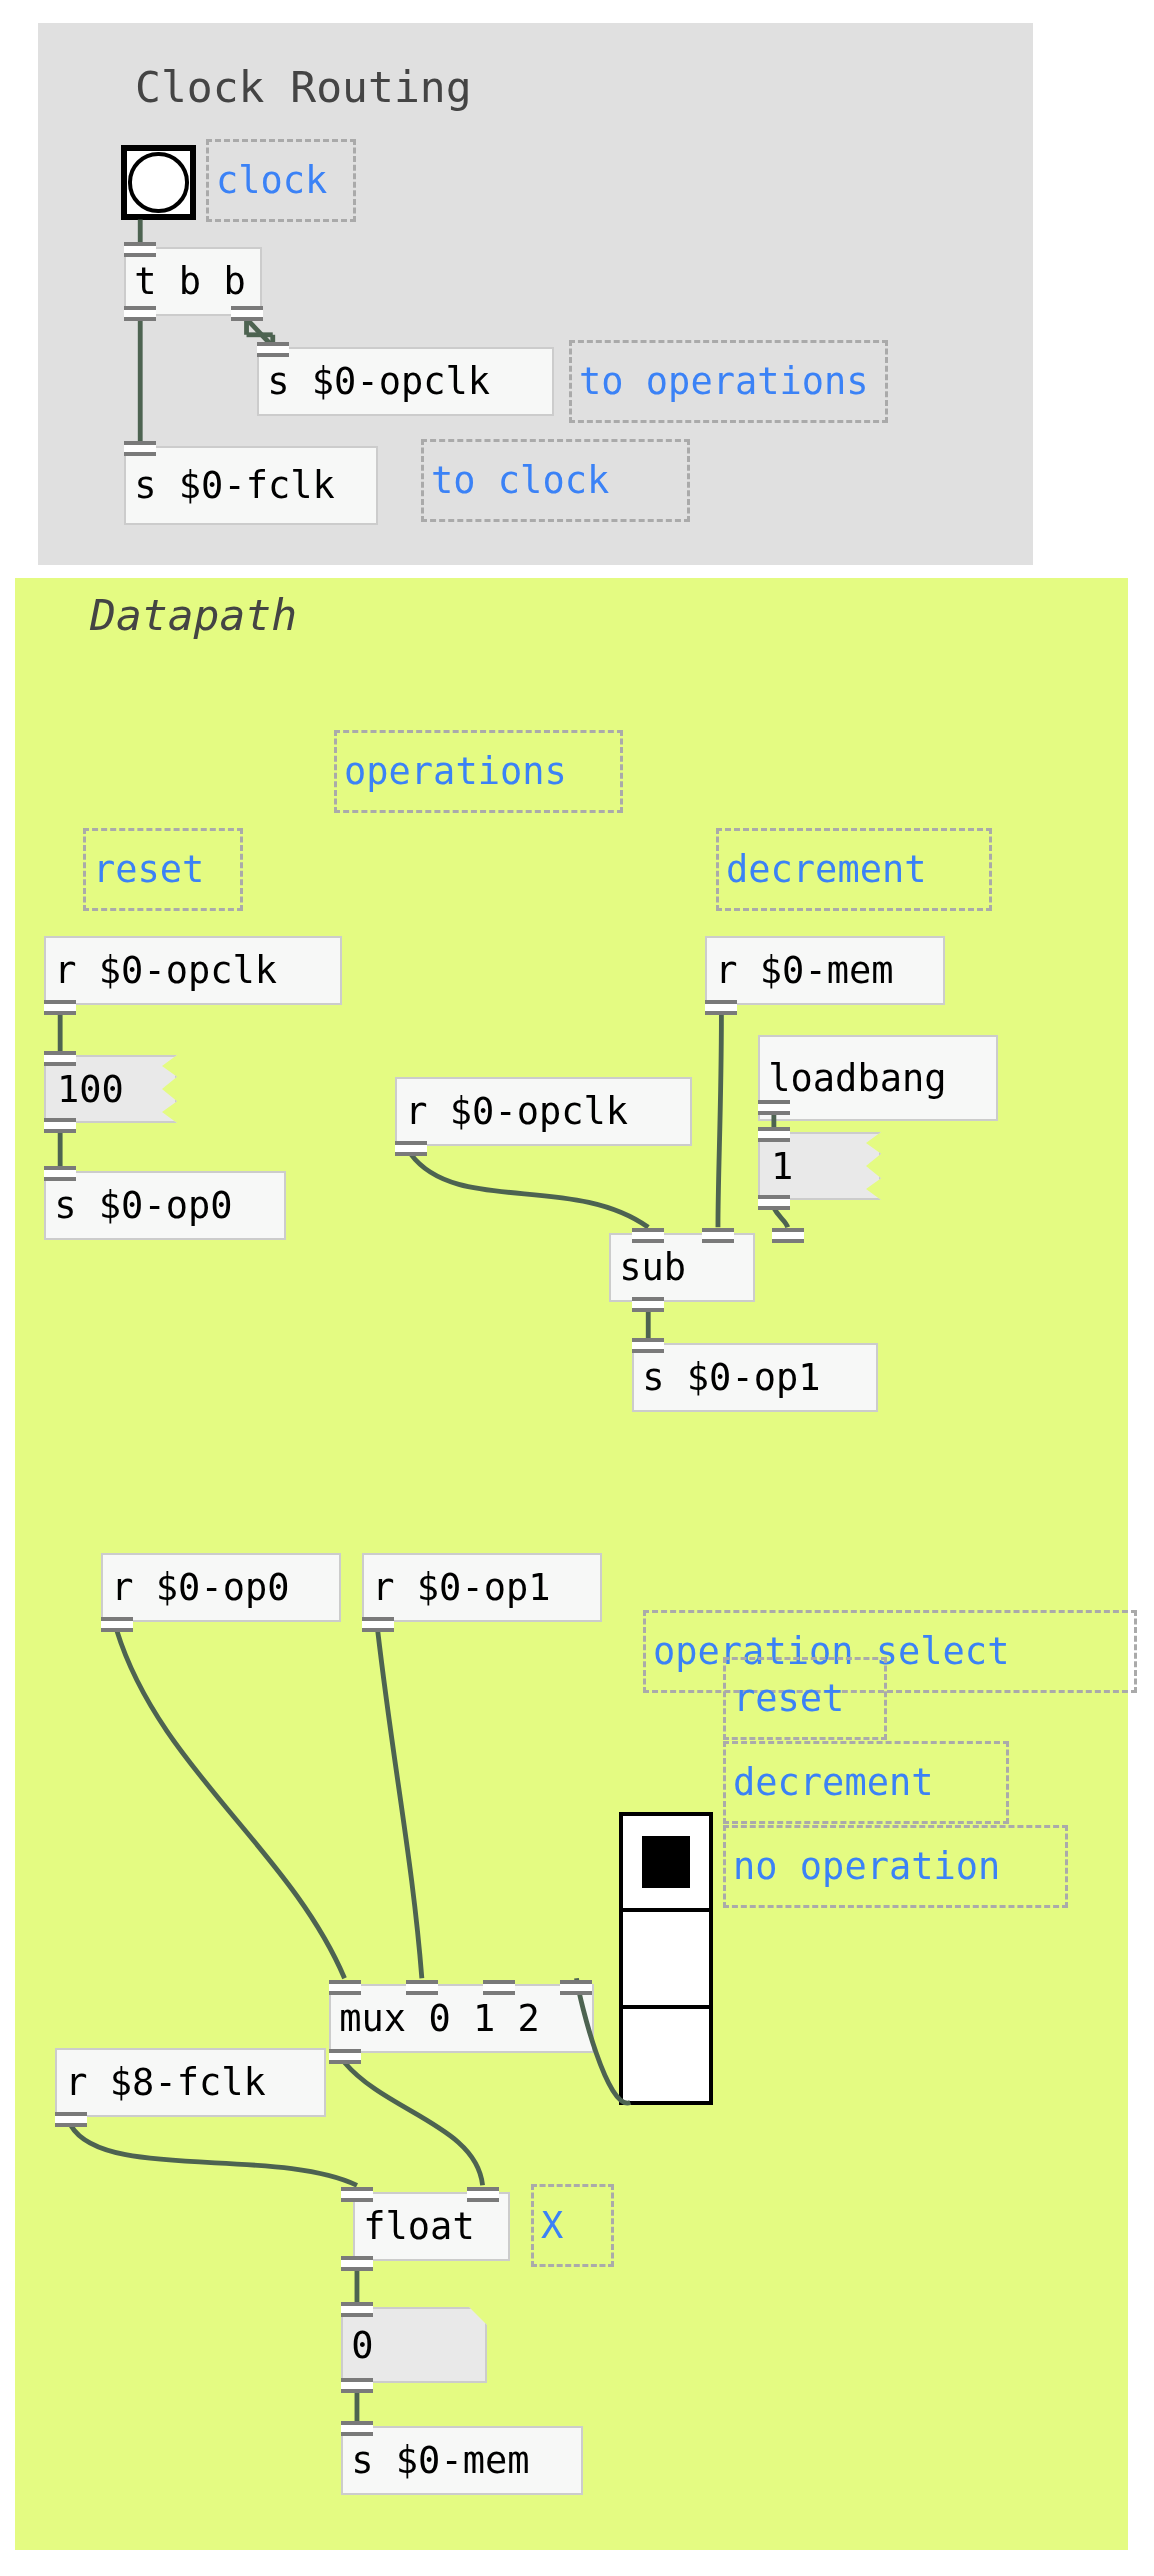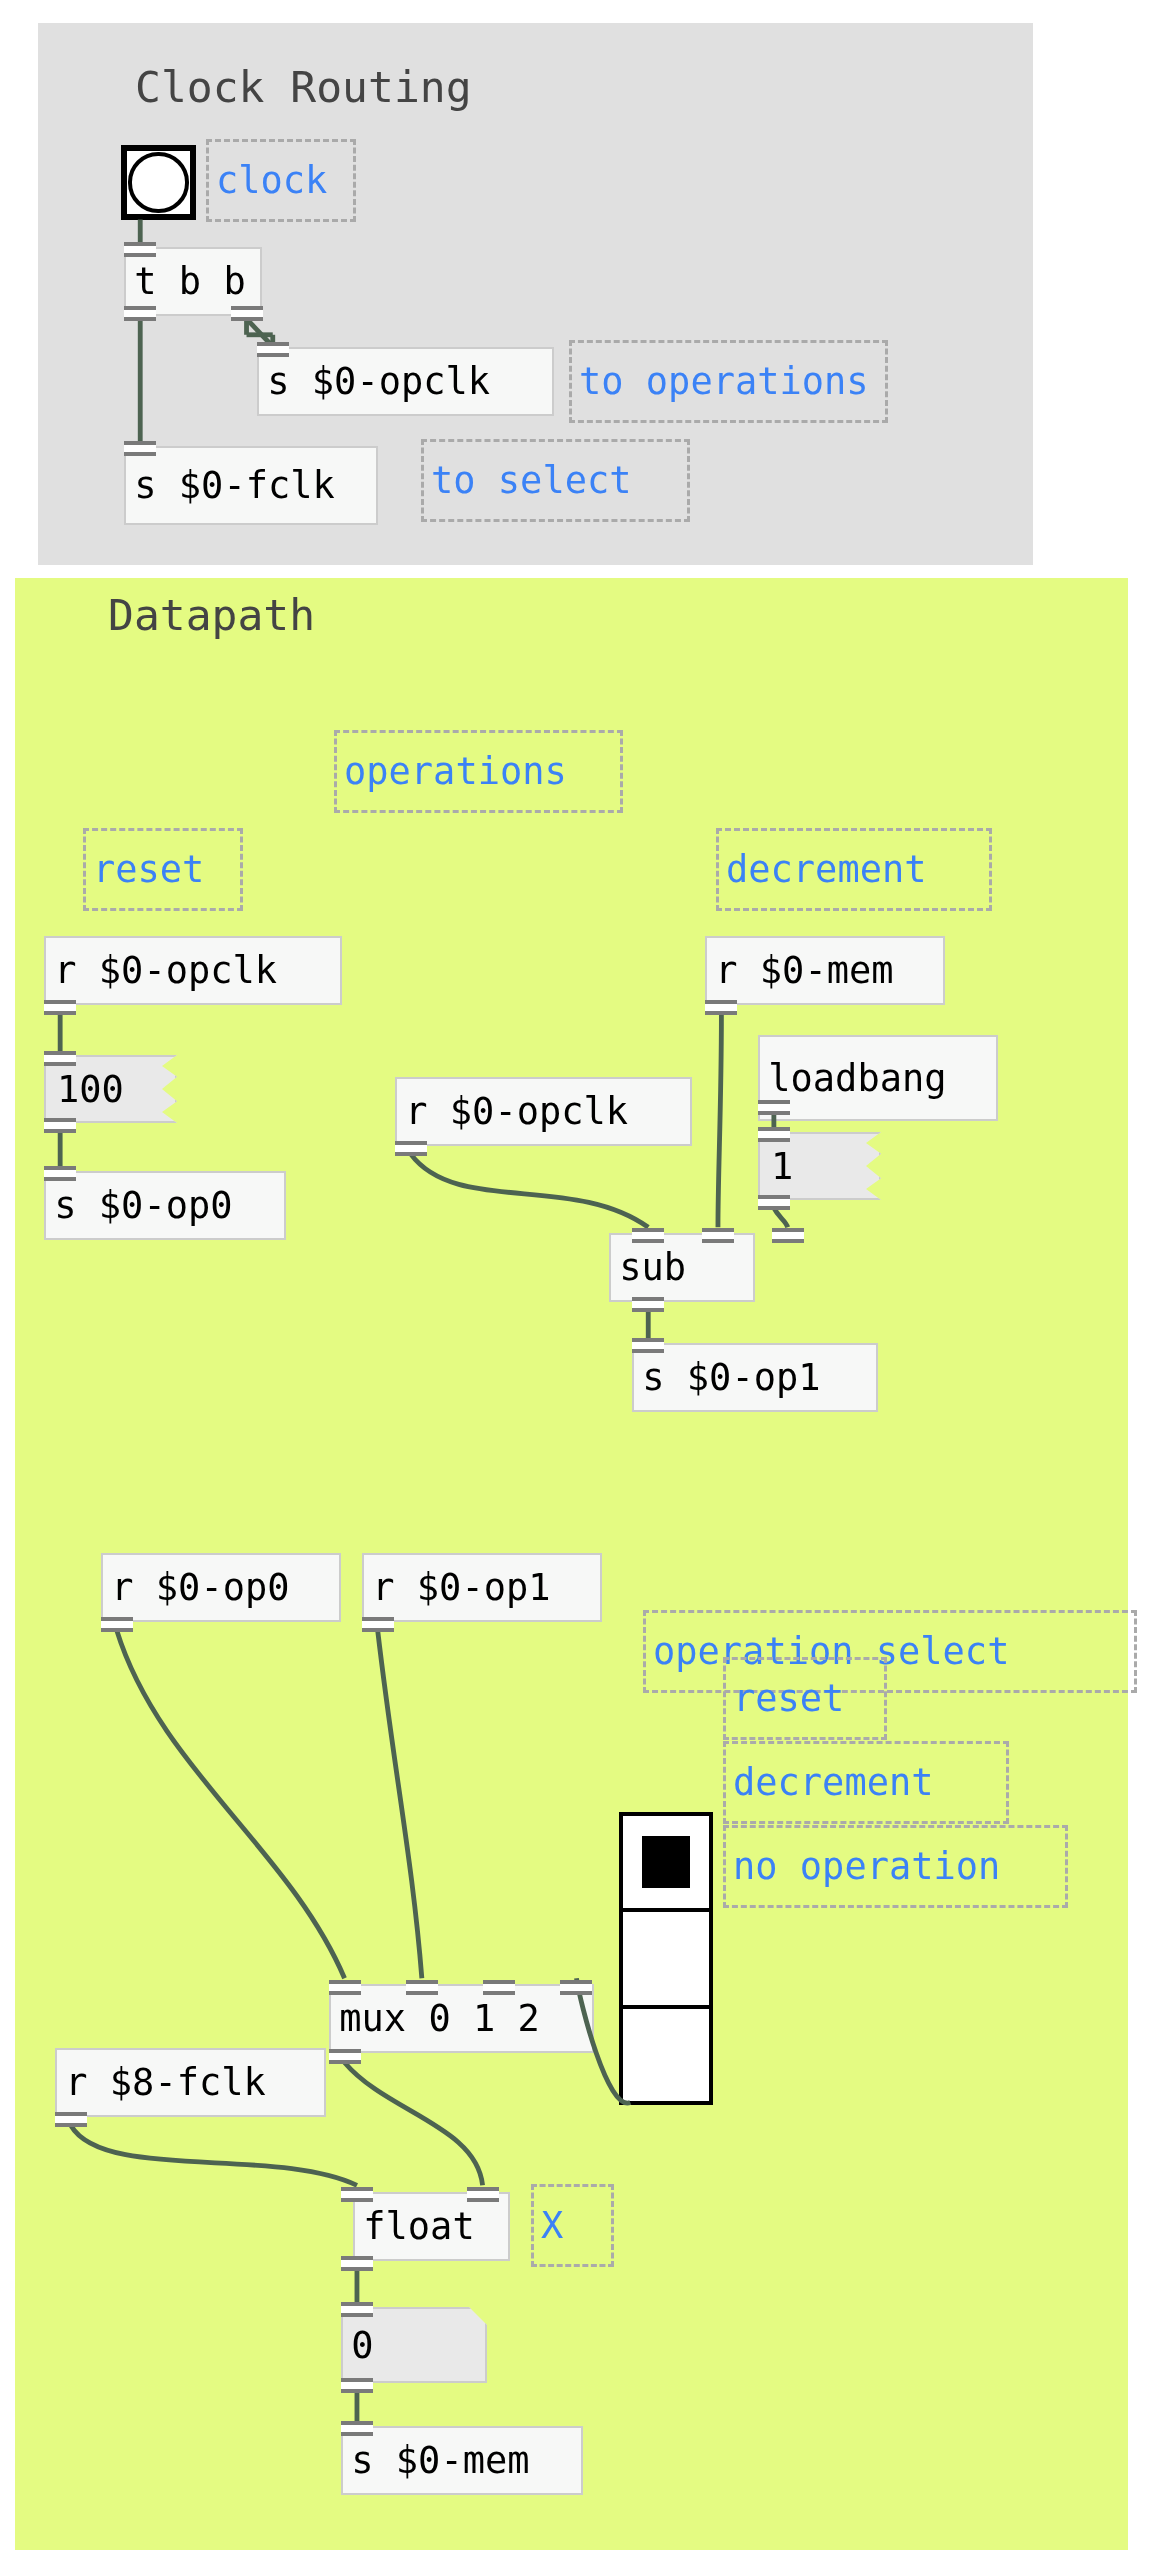--- a/index.html
+++ b/index.html
@@ -200,25 +200,25 @@
 <div class="nub" style="left:231px; top:306px;"></div>
 
 <div class="obj" style="left:257px; top:347px; width:297px; height:69px;">s $0-opclk</div>
 <div class="nub" style="left:257px; top:342px;"></div>
 
 <div class="comment" style="left:569px; top:340px; width:319px; height:83px;">to operations</div>
 
 <div class="obj" style="left:124px; top:446px; width:254px; height:79px;">s $0-fclk</div>
 <div class="nub" style="left:124px; top:441px;"></div>
 
-<div class="comment" style="left:421px; top:439px; width:269px; height:83px;">to select</div>
+<div class="comment" style="left:421px; top:439px; width:269px; height:83px;">to clock</div>
 
 <div class="canvas-region" id="datapath-canvas"></div>
 
-<div class="canvas-title" style="left:108px; top:594px;">Datapath</div>
+<div class="canvas-title" style="left:90px; top:594px;font-style:italic;">Datapath</div>
 
 <div class="comment" style="left:334px; top:730px; width:289px; height:83px;">operations</div>
 
 <div class="comment" style="left:83px; top:828px; width:160px; height:83px;">reset</div>
 
 <div class="comment" style="left:716px; top:828px; width:276px; height:83px;">decrement</div>
 
 <div class="obj" style="left:44px; top:936px; width:298px; height:69px;">r $0-opclk</div>
 <div class="nub" style="left:44px; top:1000px;"></div>
 

